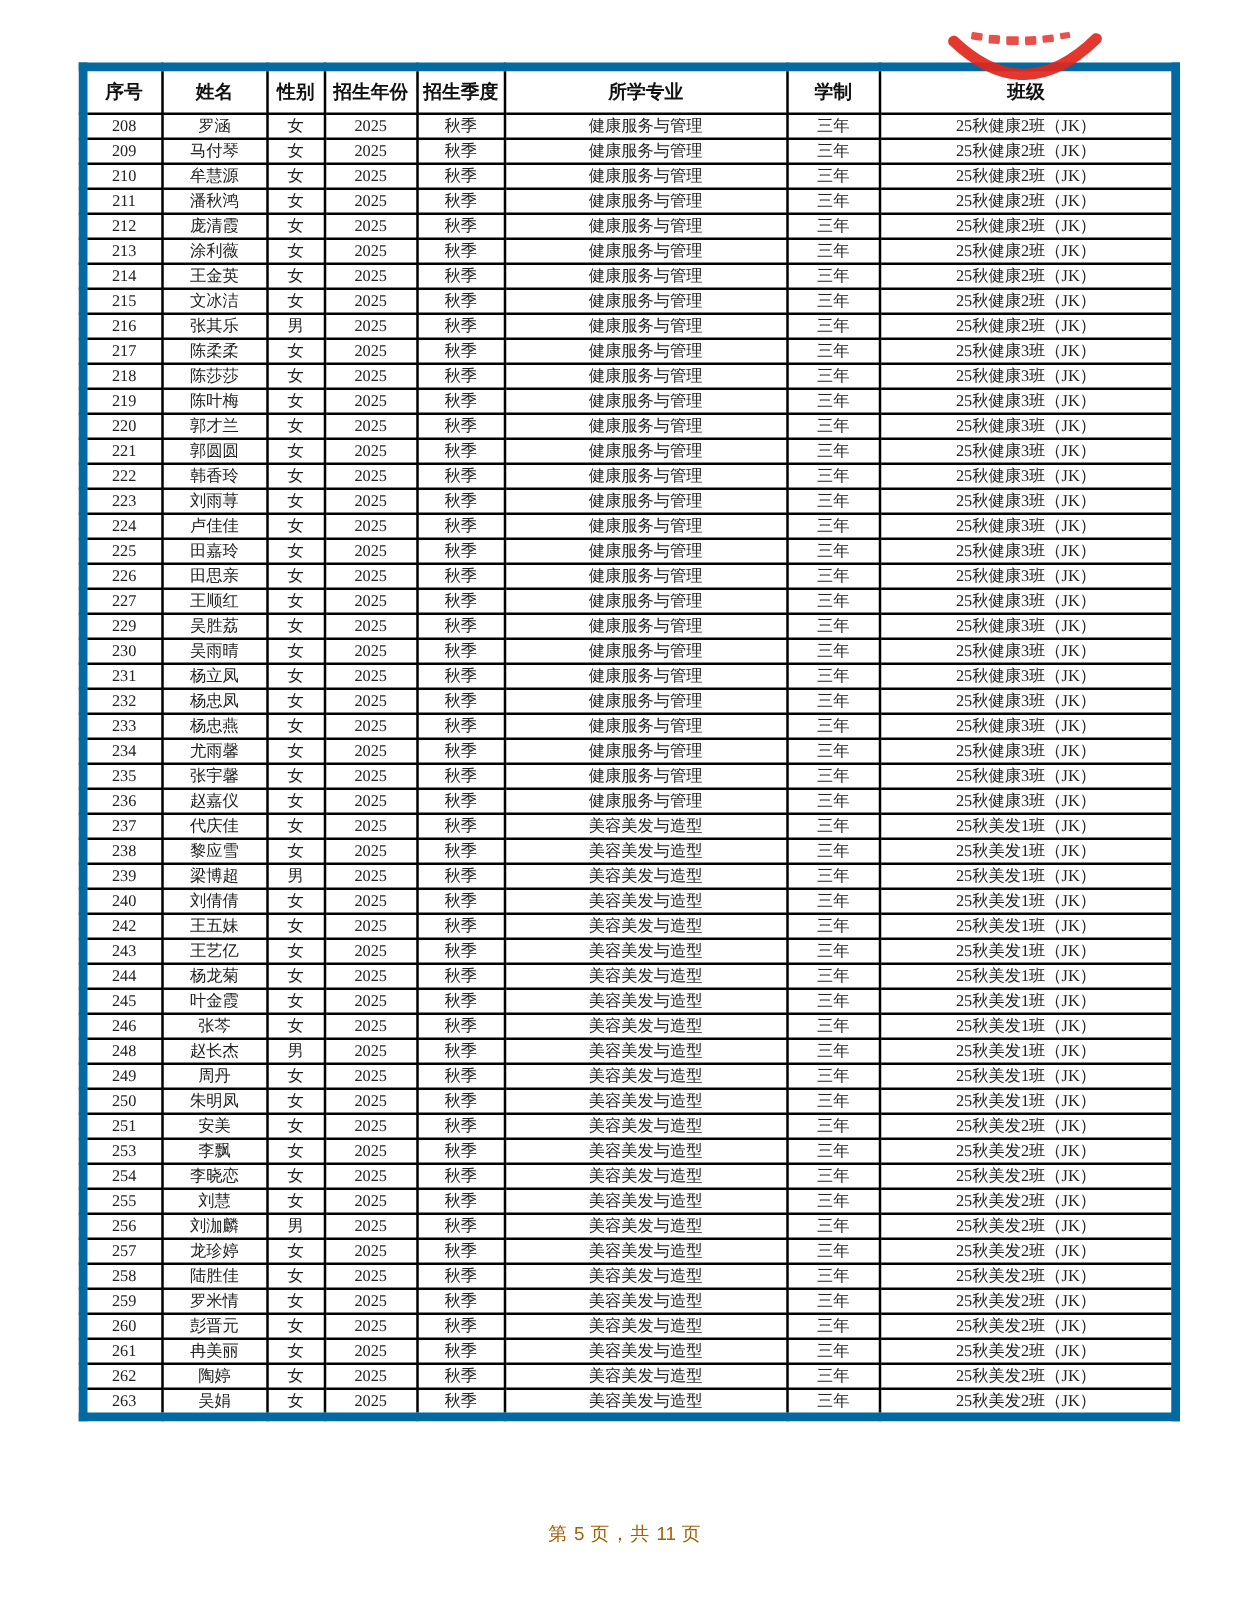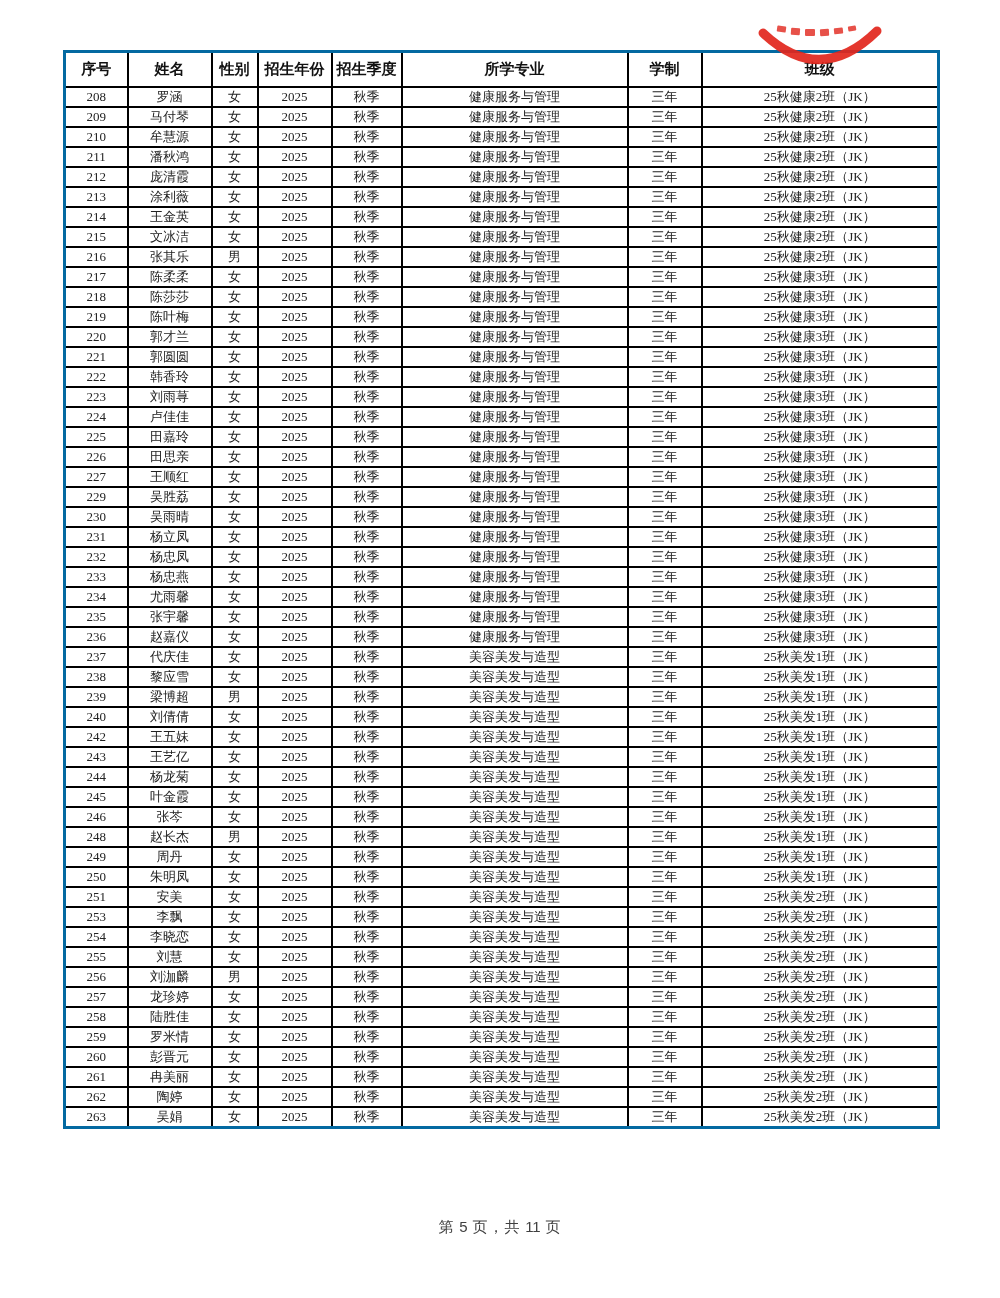--- a/index.html
+++ b/index.html
@@ -10,21 +10,21 @@
     font-family:"Liberation Serif","DejaVu Serif",serif;
     color:#1f1f1f;
   }
   .page { position:absolute; inset:0; }
 
   table.roster {
     position:absolute; left:63px; top:50px;
     width:874px;
     border-collapse:collapse;
     table-layout:fixed;
-    border:3px solid #0369a1;
+    border:7px solid #0369a1;
   }
   .roster th, .roster td {
     border:2px solid #000;
     text-align:center;
     vertical-align:middle;
     padding:0;
     overflow:hidden;
     white-space:nowrap;
   }
   .roster th {
@@ -39,21 +39,21 @@
     font-size:13px;
     color:#222;
   }
 
   .footer {
     position:absolute;
     left:0; top:1218px;
     width:1000px;
     text-align:center;
     font-size:15px;
-    color:#404040;
+    color:#a16207;
     letter-spacing:1px;
   }
   .footer .num {
     font-family:"Liberation Sans","DejaVu Sans",sans-serif;
     letter-spacing:0;
   }
 
   .stamp {
     position:absolute;
     left:757px; top:25px;

